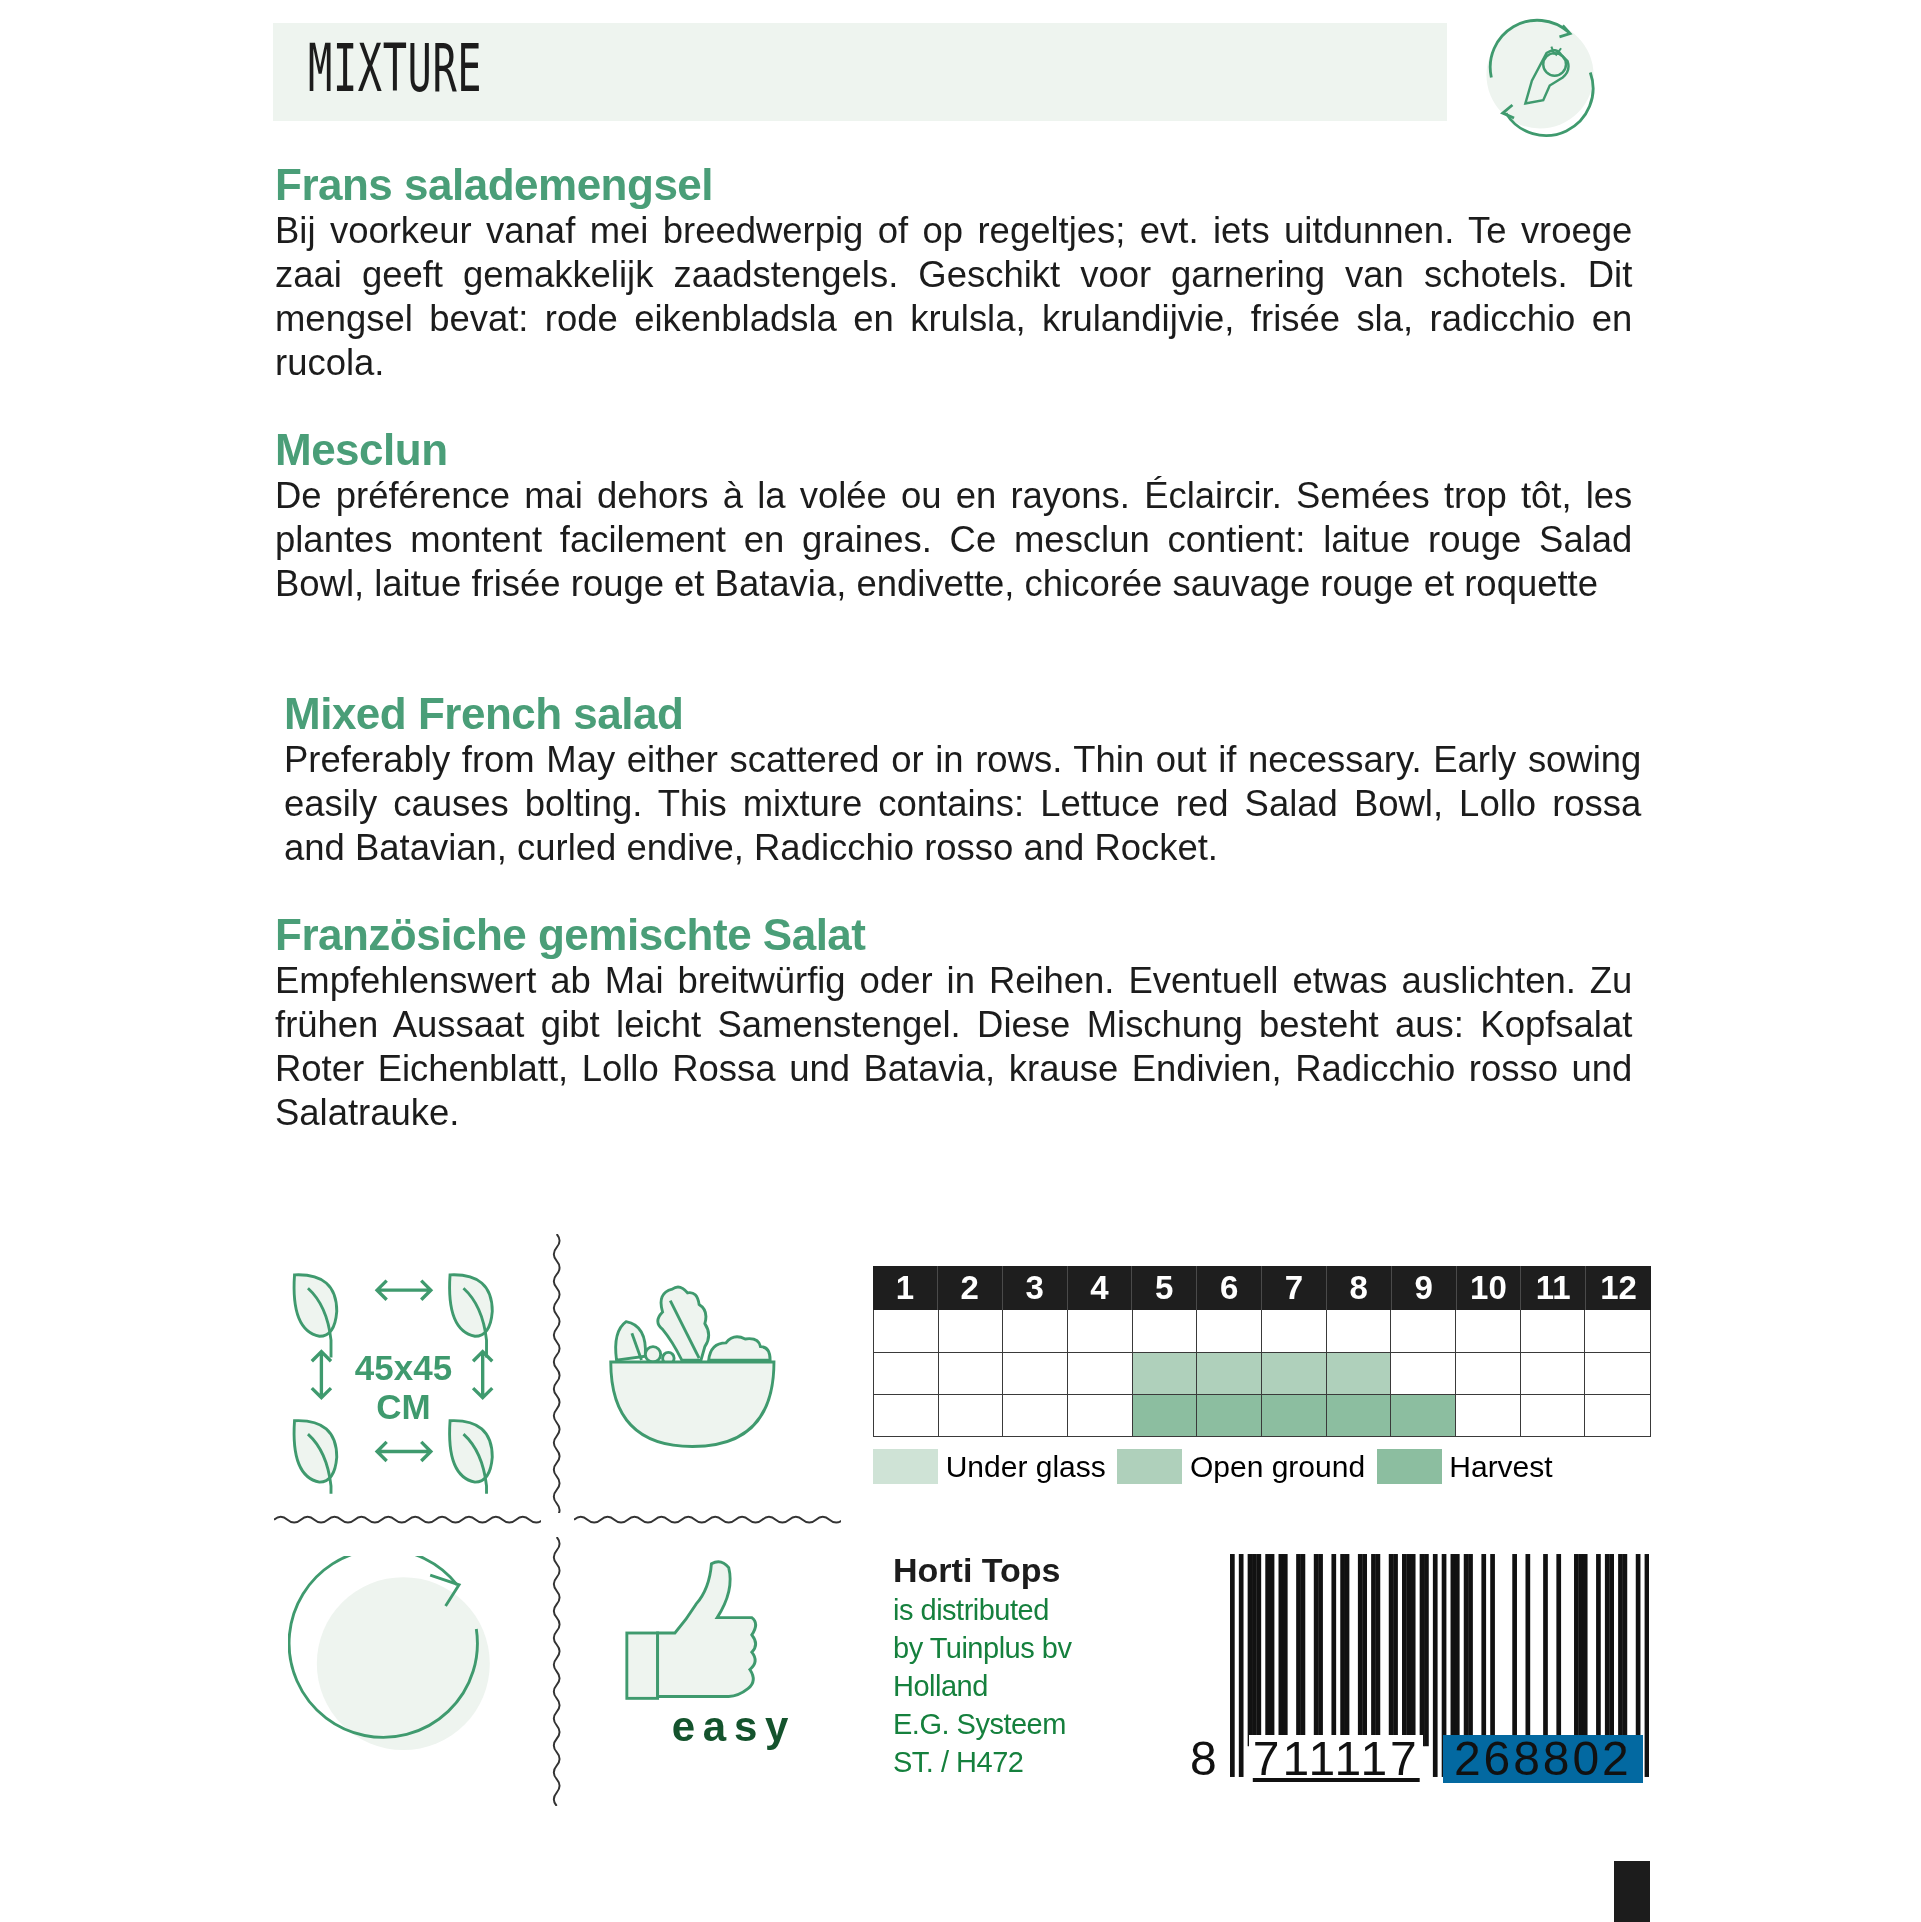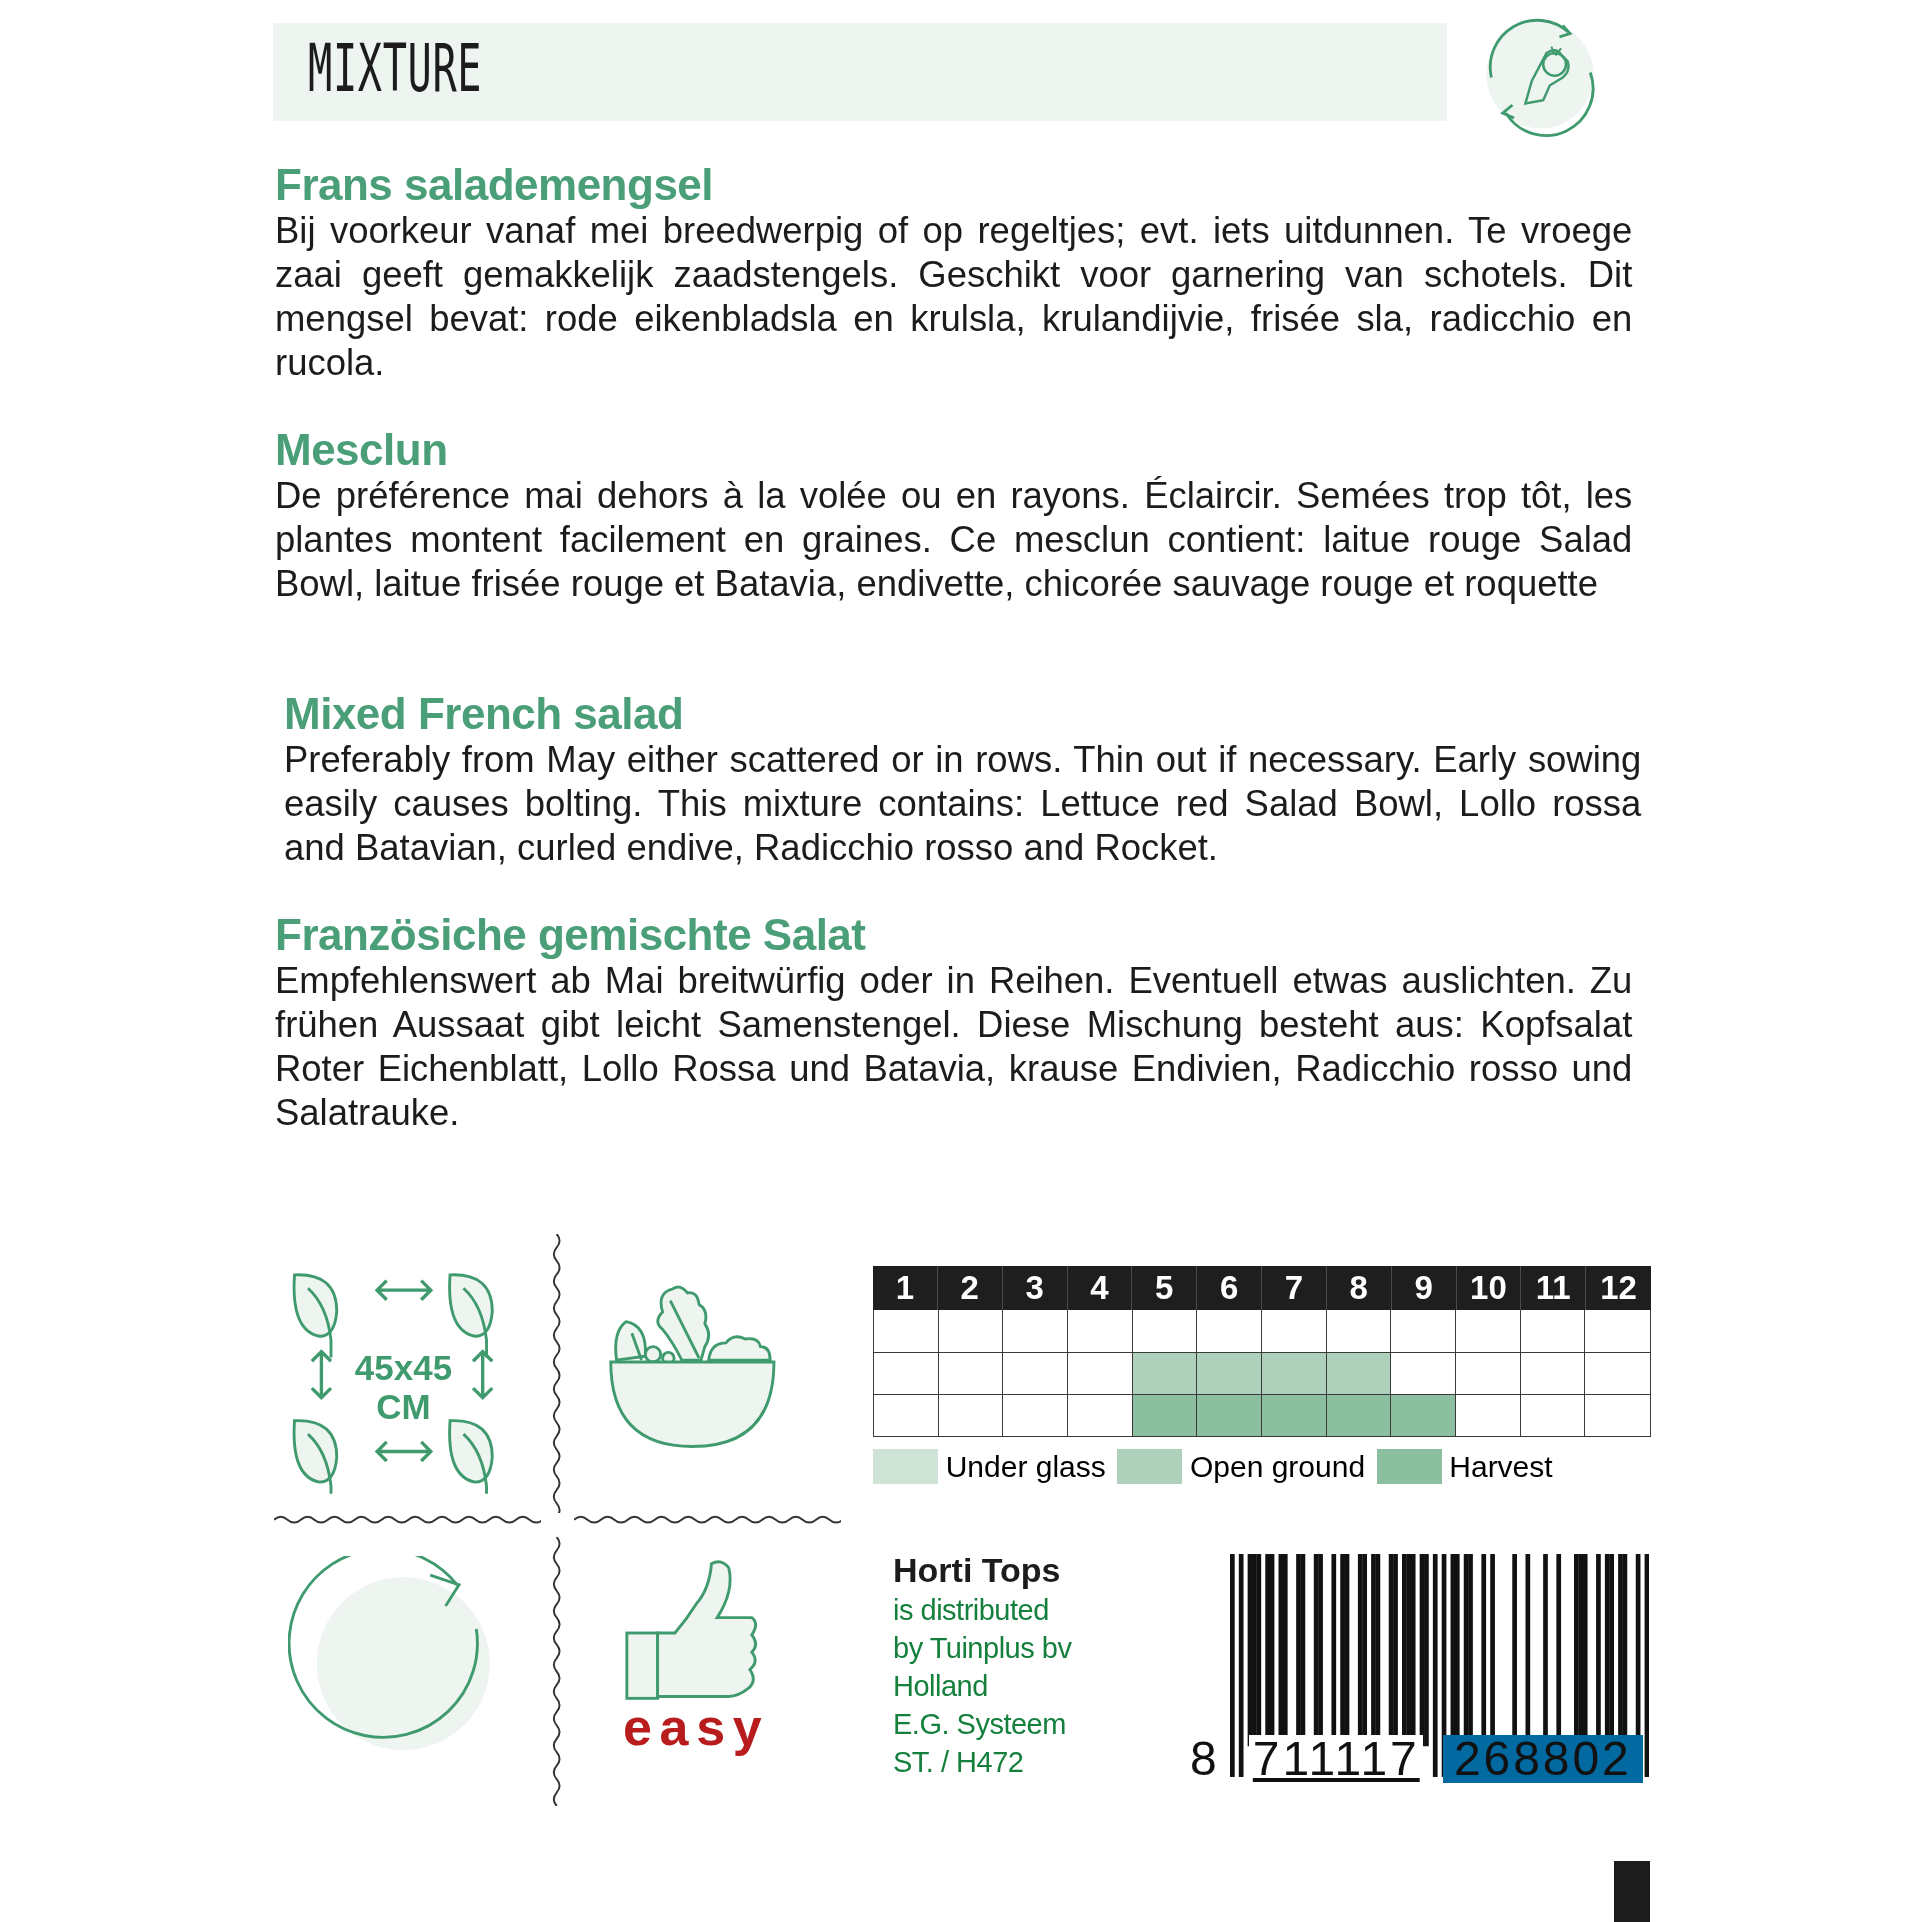--- a/index.html
+++ b/index.html
@@ -174,21 +174,21 @@
   </svg>
 </div>
 
 <div class="icon-cell" style="left:623px; top:1556px; width:173px; height:211px;">
   <svg width="173" height="154" viewBox="0 0 180 160" style="position:absolute;left:0;top:0;">
     <g fill="#eef4ef" stroke="#3f9a6e" stroke-width="3">
       <rect x="4" y="80" width="32" height="68"></rect>
       <path d="M36 80 L54 80 Q66 66 76 50 Q90 34 92 8 Q102 2 110 12 Q116 36 98 64 L134 64 Q142 70 134 82 Q142 92 134 100 Q142 110 132 118 Q140 130 130 138 Q120 146 110 146 L36 146 Z"></path>
     </g>
   </svg>
-  <div style="position:absolute;left:0;top:144px;width:173px;text-align:left;font-weight:700;font-size:52px;color:#b91c1c;letter-spacing:7.7px;line-height:54px;">easy</div>
+  <div style="position:absolute;left:0;top:144px;width:173px;text-align:right;font-weight:700;font-size:42px;color:#14532d;letter-spacing:7.7px;line-height:54px;">easy</div>
 </div>
 
 <div class="calendar">
   <div class="cal-head">
     <div>1</div>
     <div>2</div>
     <div>3</div>
     <div>4</div>
     <div>5</div>
     <div>6</div>

